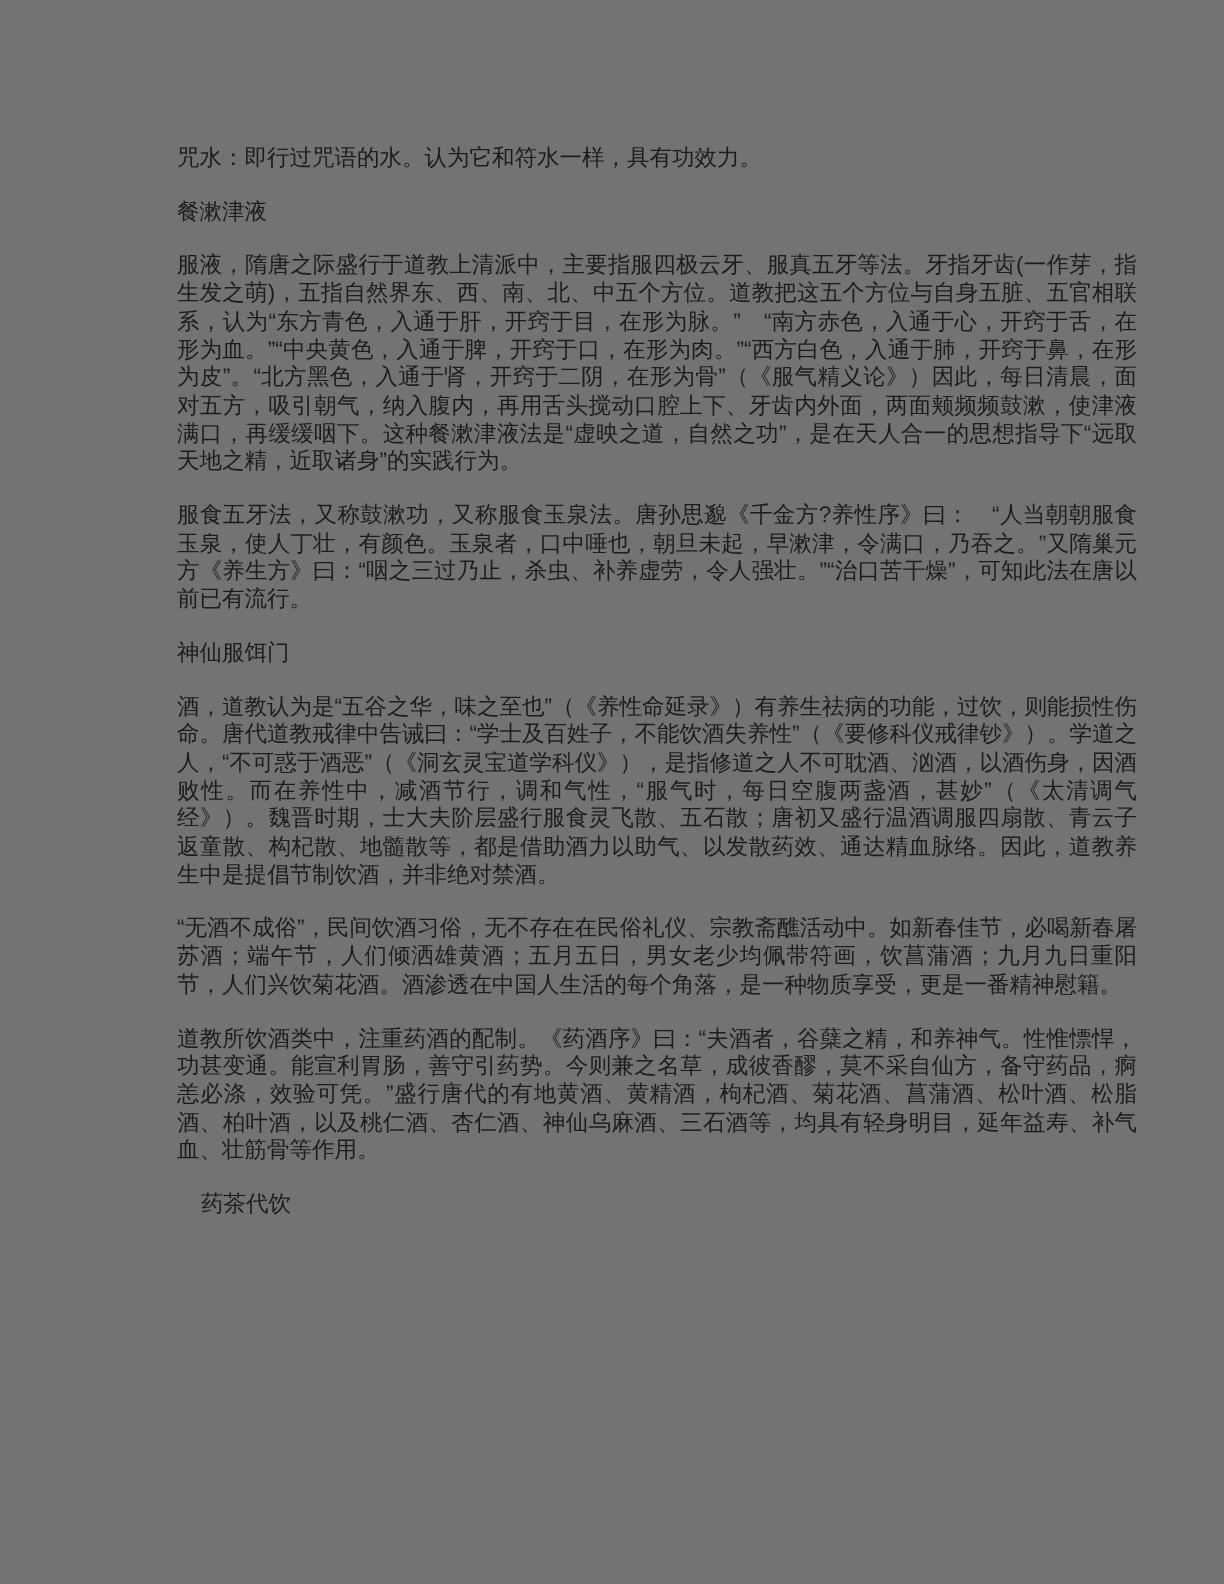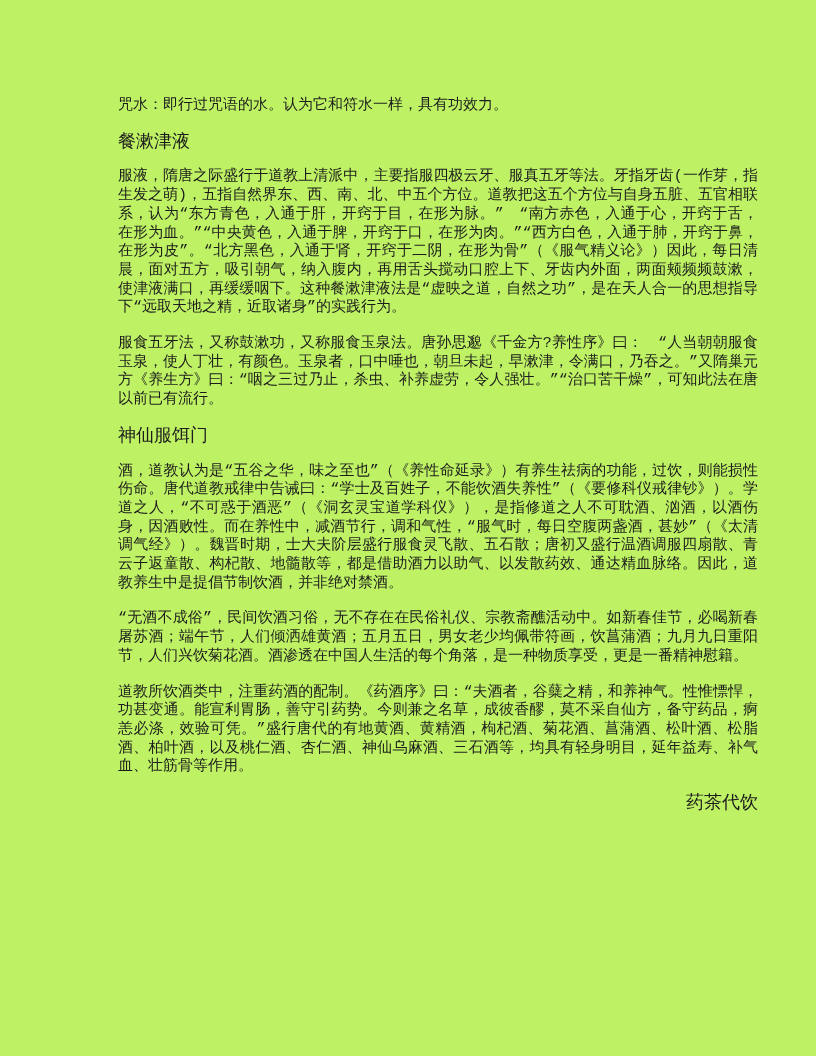--- a/index.html
+++ b/index.html
@@ -5,43 +5,42 @@
   html, body {
     margin: 0;
     padding: 0;
     background: #ffffff;
   }
   .page {
     position: relative;
     width: 816px;
     height: 1056px;
     margin: 0 auto;
-    background: #bef264;
+    background: #737373;
     box-sizing: border-box;
     padding: 97px 58px 16px 118px;
     overflow: hidden;
-    font-family: Liberation Mono, monospace;
+    font-family: Liberation Sans, sans-serif;
     font-size: 15px;
     line-height: 18.7px;
     color: #1c1c1c;
   }
   .doc-block {
     margin: 0 0 17px 0;
     text-align: justify;
     word-break: break-all;
   }
   .doc-heading {
     margin: 0 0 17px 0;
     text-align: left;
     font-weight: normal;
-    font-size: 18px;
+    font-size: 15px;
   }
   .doc-heading.tight {
-    margin: 0;
-    text-align: right;
+    margin: 16px;
   }
   .doc-block.tight {
     margin: 0;
   }
 </style>
 </head>
 <body>
 
 <div class="page">
   <div class="doc-body">

